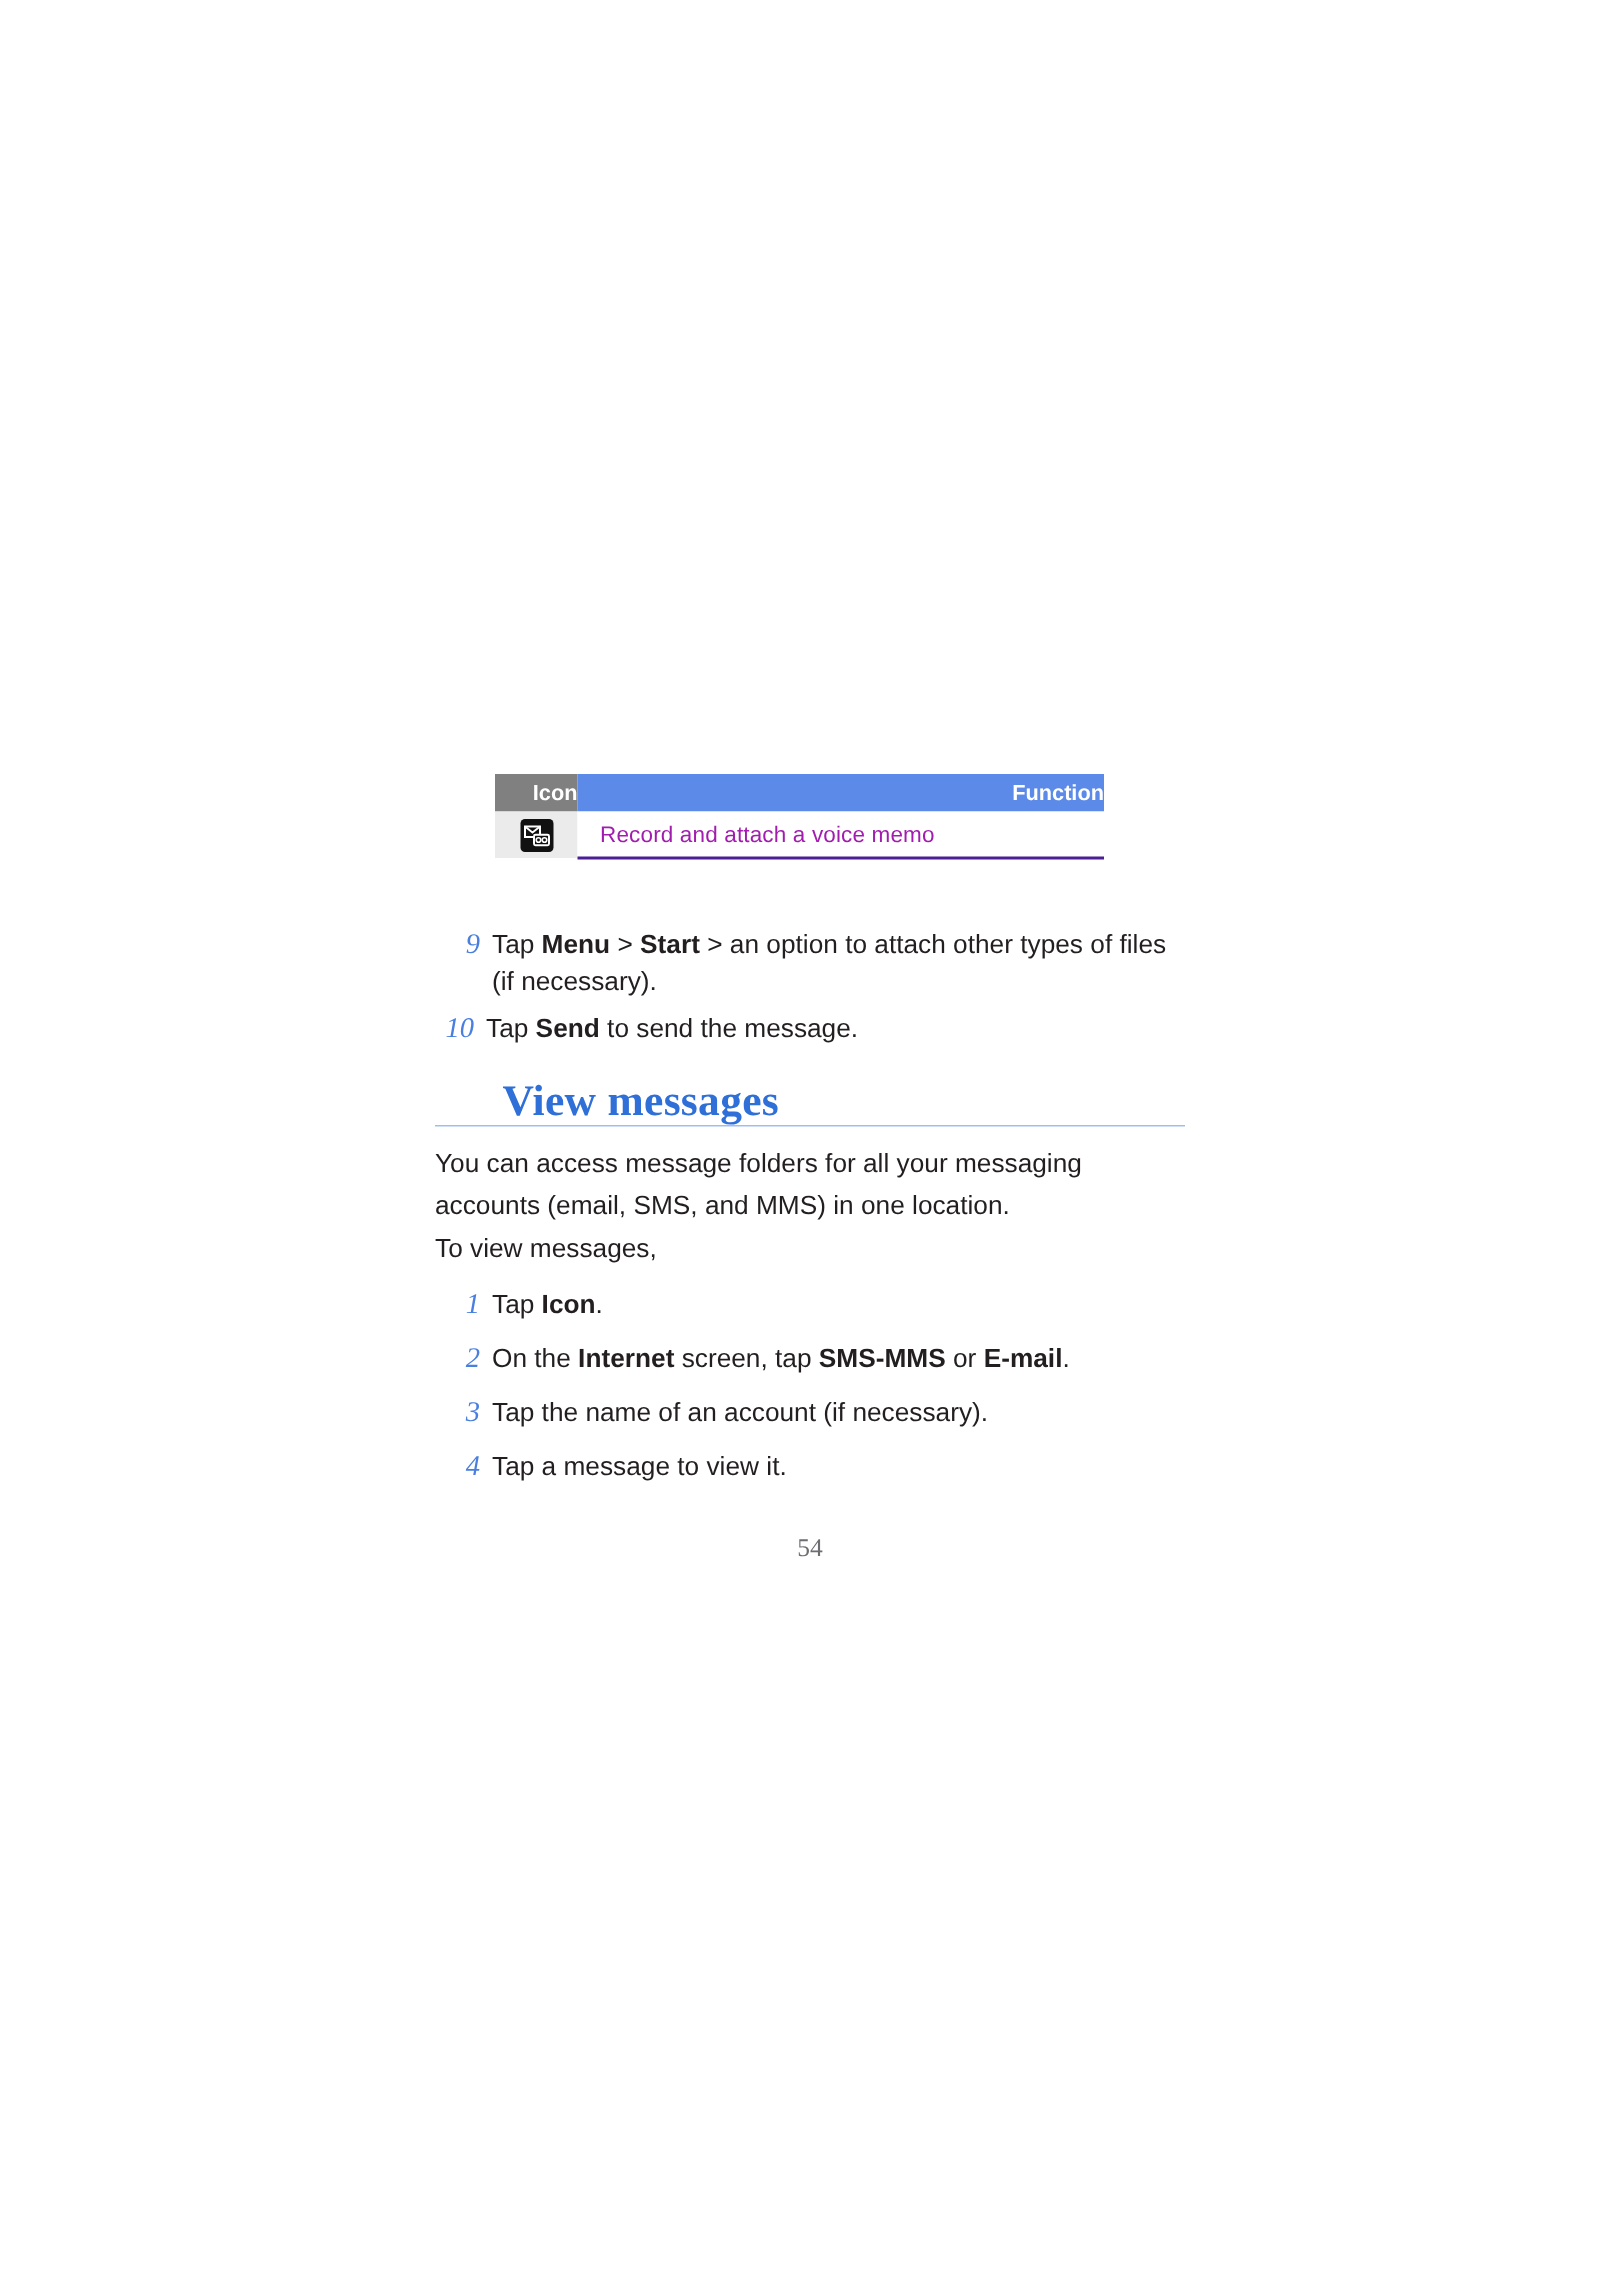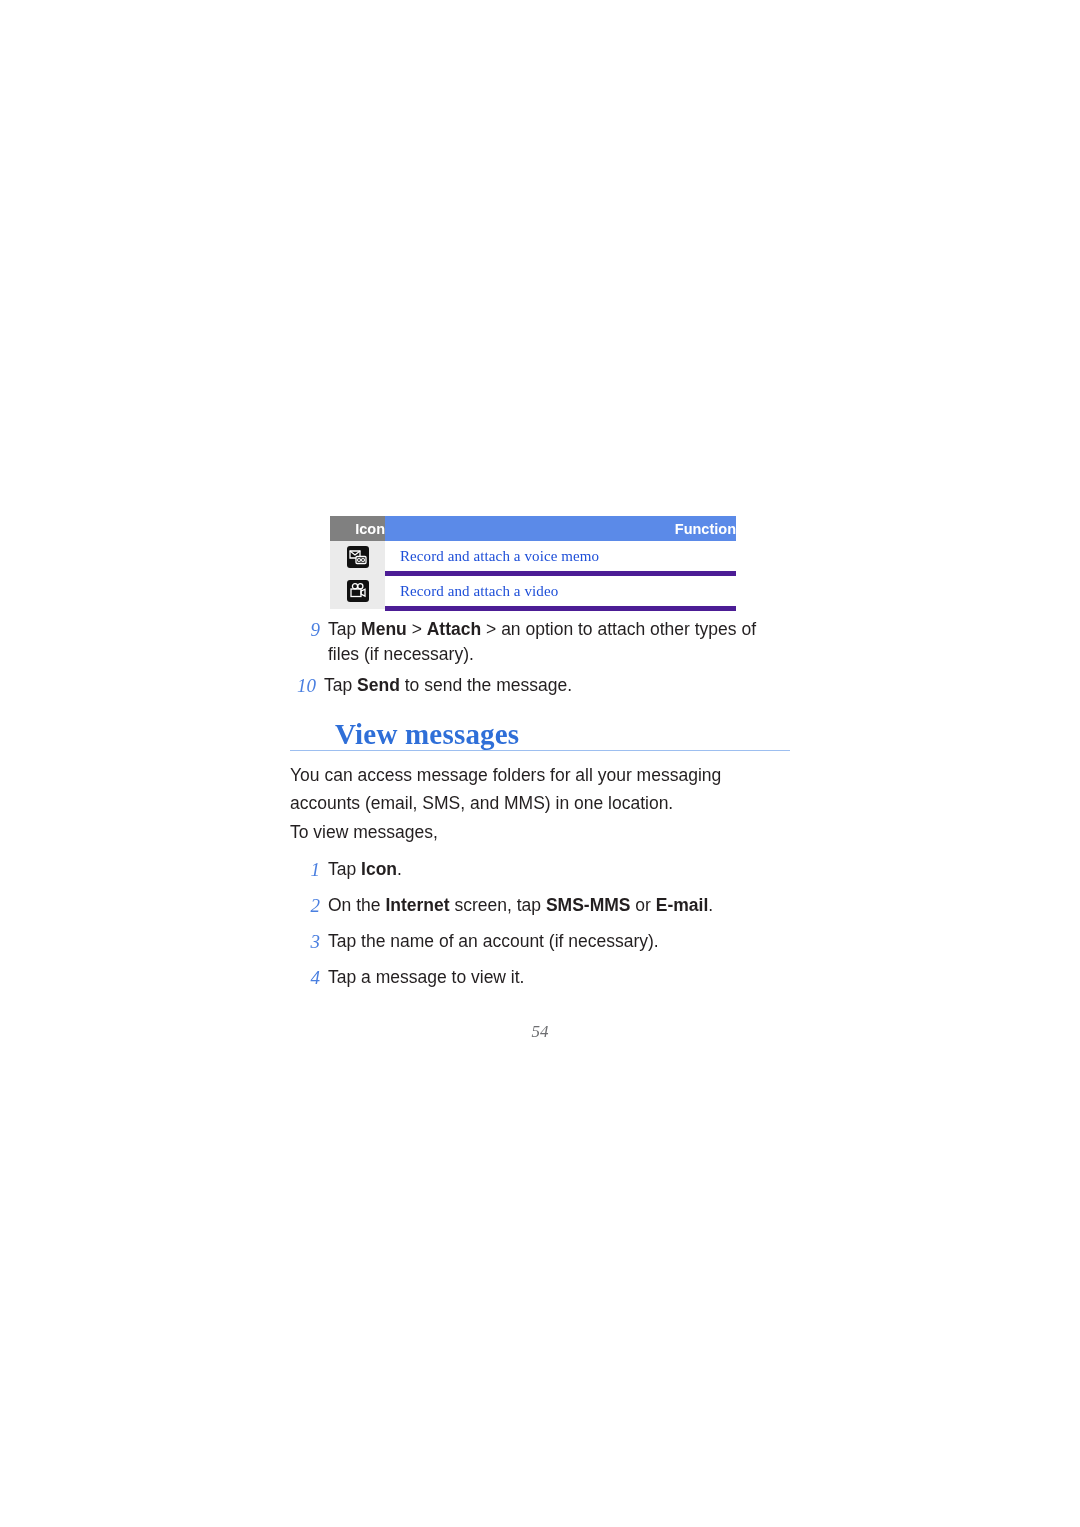--- a/index.html
+++ b/index.html
@@ -62,24 +62,23 @@
     vertical-align: middle;
   }
   .td-icon {
     background: #ebebeb;
     text-align: center;
   }
   .td-func {
     background: #ffffff;
     padding-left: 15px !important;
     font-size: 15px;
-    color: #1d4ed8;
-    border-bottom: 5px solid #4c1d95;
+    color: #a21caf;
+    border-bottom: 2px solid #4c1d95;
     letter-spacing: 0.1px;
-    font-family: Liberation Serif, serif;
   }
 
   
   .glyph {
     display: inline-block;
     width: 22px;
     height: 22px;
     background: #111111;
     border-radius: 3px;
     position: relative;
@@ -132,21 +131,20 @@
     position: absolute;
     font-size: 17.5px;
     line-height: 28px;
     color: #231f20;
   }
 
   
   .pageno {
     position: absolute;
     font-family: "Liberation Serif", serif;
-    font-style: italic;
     font-size: 17px;
     color: #6d6e71;
     text-align: center;
   }
 </style>
 </head>
 <body>
 
 <div class="page">
 
@@ -169,39 +167,26 @@
               <path d="M1 3 h10 v7 h-10 z" fill="none" stroke="#ffffff" stroke-width="1.3"></path>
               <path d="M1 3 l5 4 l5 -4" fill="none" stroke="#ffffff" stroke-width="1.3"></path>
               <rect x="7" y="8.5" width="10" height="7" rx="1" fill="#111111" stroke="#ffffff" stroke-width="1.3"></rect>
               <circle cx="10" cy="12" r="1.5" fill="none" stroke="#ffffff" stroke-width="1.1"></circle>
               <circle cx="14" cy="12" r="1.5" fill="none" stroke="#ffffff" stroke-width="1.1"></circle>
             </svg>
           </span>
         </td>
         <td class="td-func">Record and attach a voice memo</td>
       </tr>
-      <tr>
-        <td class="td-icon">
-          <span class="glyph">
-            <svg width="18" height="18" viewBox="0 0 18 18">
-              <circle cx="6" cy="4.2" r="2.6" fill="none" stroke="#ffffff" stroke-width="1.3"></circle>
-              <circle cx="11.3" cy="4.2" r="2.6" fill="none" stroke="#ffffff" stroke-width="1.3"></circle>
-              <rect x="2" y="7" width="10" height="7.5" fill="none" stroke="#ffffff" stroke-width="1.3"></rect>
-              <path d="M12 9.2 l4 -2 v7 l-4 -2 z" fill="none" stroke="#ffffff" stroke-width="1.3"></path>
-            </svg>
-          </span>
-        </td>
-        <td class="td-func">Record and attach a video</td>
-      </tr>
     </tbody>
   </table>
 
   <div class="step" style="left:290px; top:617px; width:500px;">
     <span class="num">9</span>
-    <span class="body"><span>Tap </span><b>Menu</b><span> &gt; </span><b>Attach</b><span> &gt; an option to attach other types of files (if necessary).</span></span>
+    <span class="body"><span>Tap </span><b>Menu</b><span> &gt; </span><b>Start</b><span> &gt; an option to attach other types of files (if necessary).</span></span>
   </div>
 
   <div class="step" style="left:286px; top:673px; width:500px;">
     <span class="num">10</span>
     <span class="body"><span>Tap </span><b>Send</b><span> to send the message.</span></span>
   </div>
 
   <div class="h2" style="left:289px; top:718px;">View messages</div>
   <div class="h2-rule" style="left:290px; top:750px; width:500px;"></div>
 

